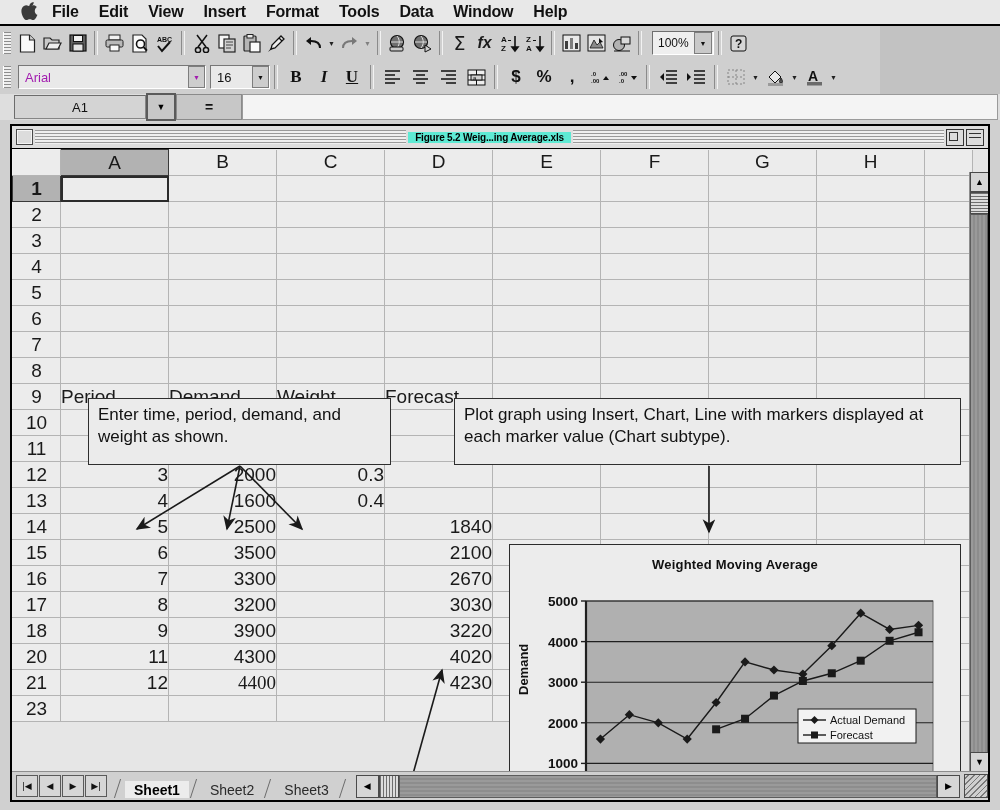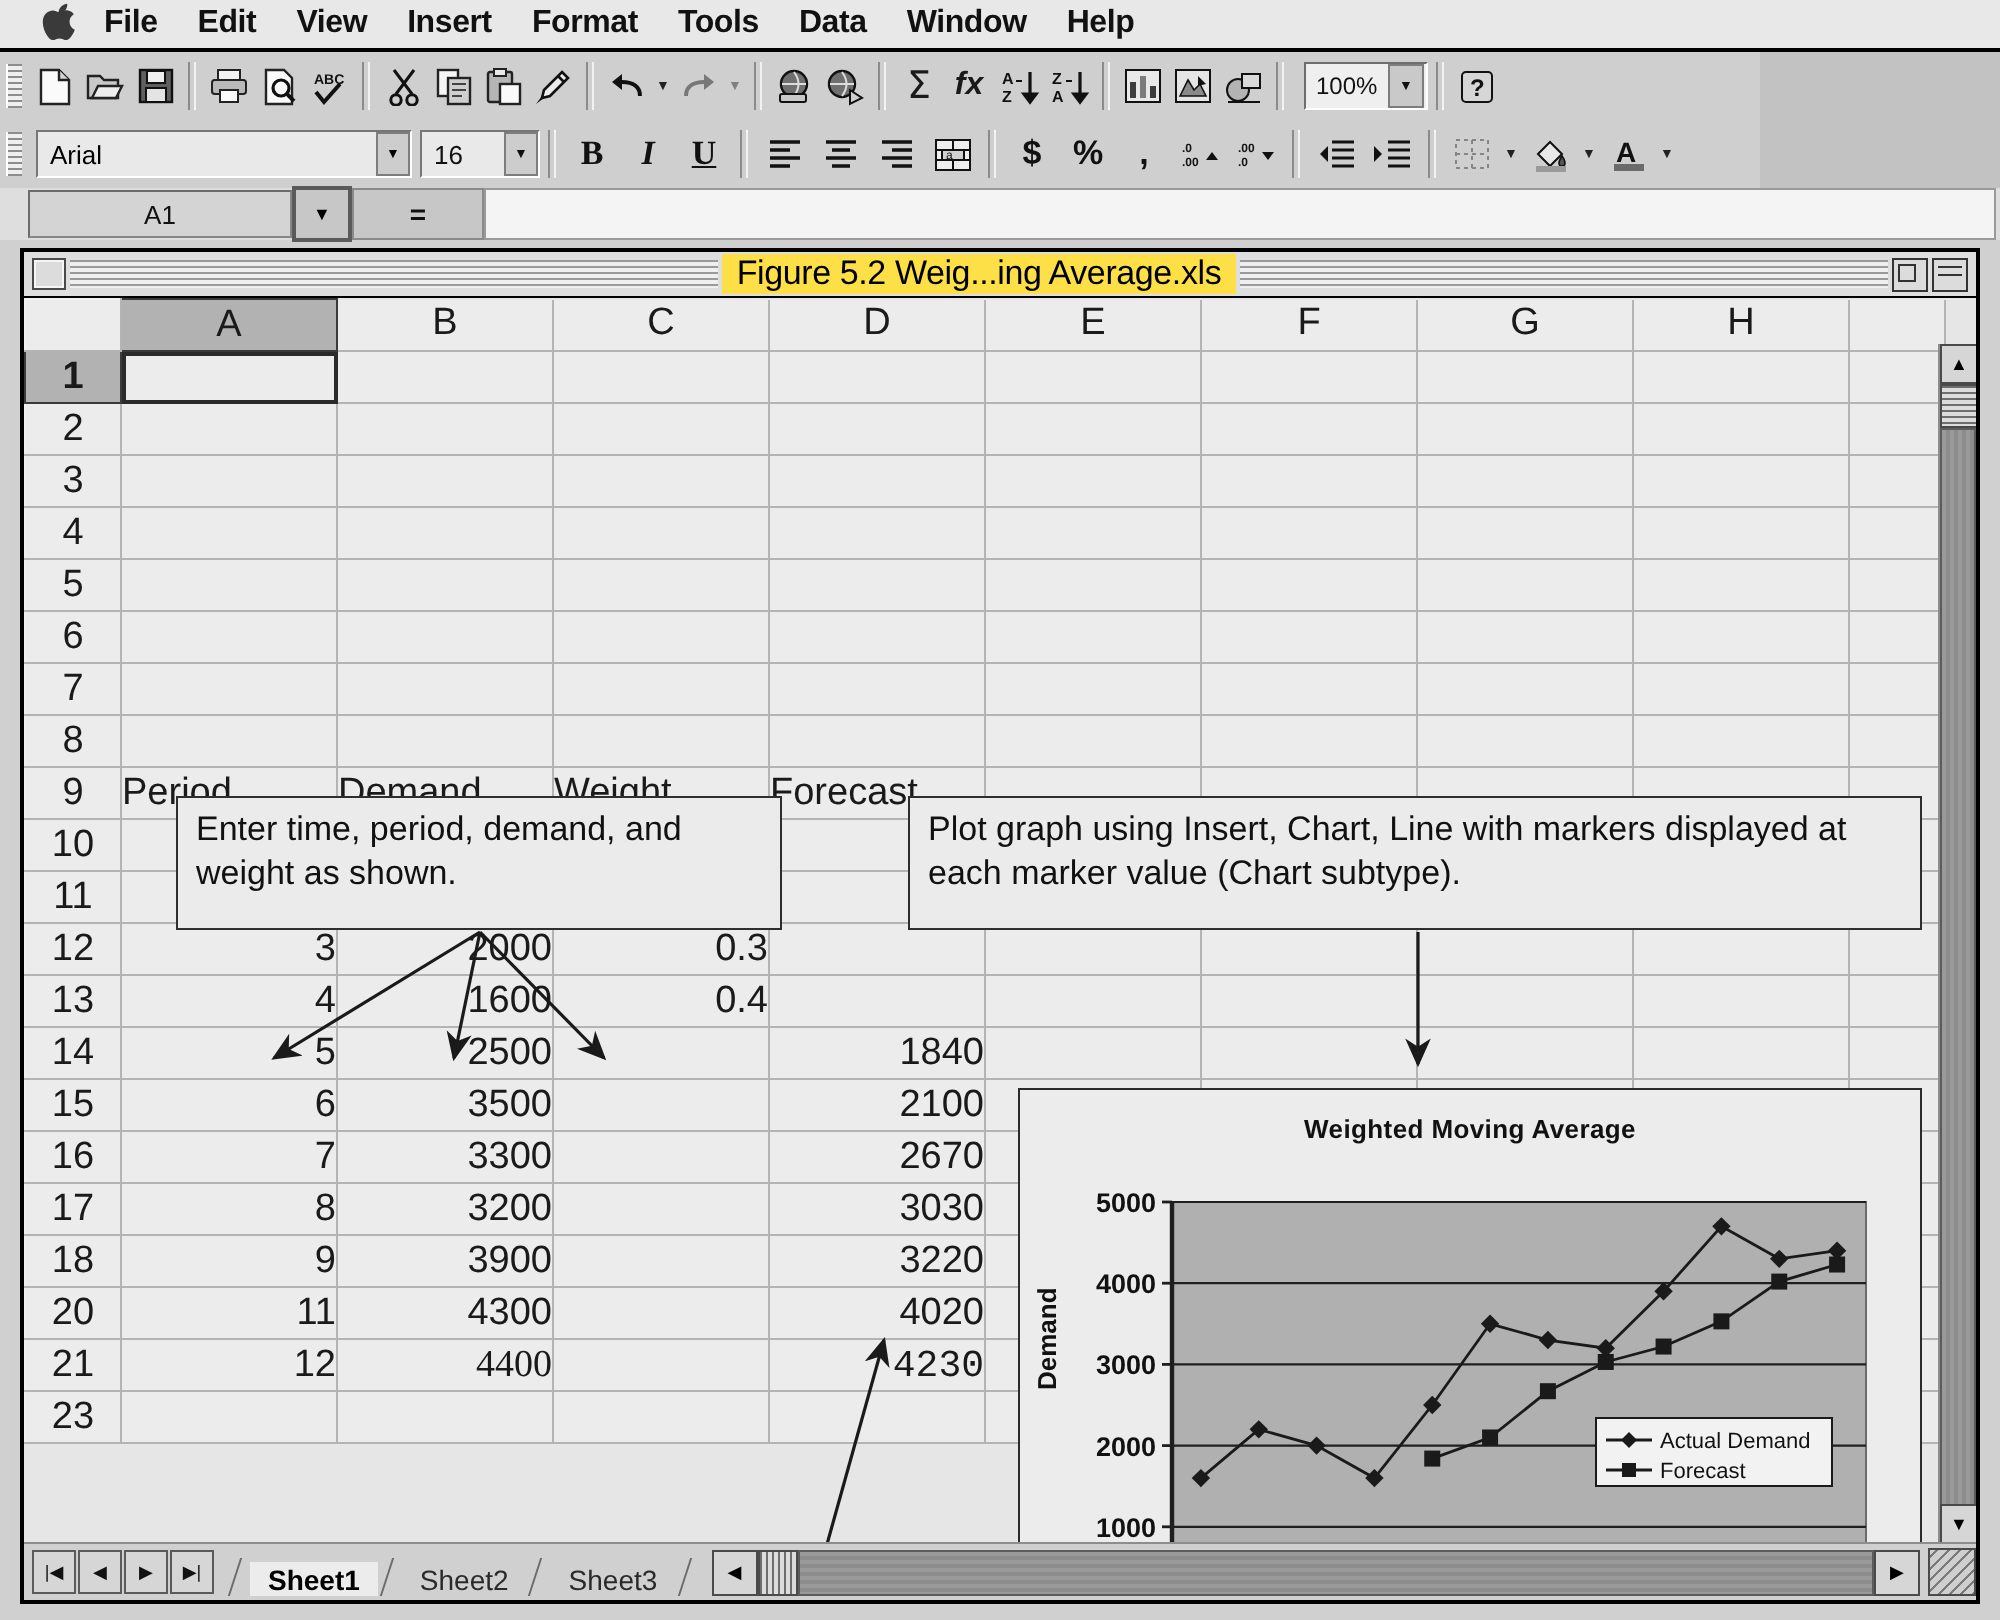--- a/index.html
+++ b/index.html
@@ -34,21 +34,21 @@
   .drop-arrow{font-size:7px;color:#222;width:11px;text-align:center;}
   .zoombox{width:55px;height:22px;background:#efefef;border:1px solid #6e6e6e;
            border-right-color:#fff;border-bottom-color:#fff;
            font-size:12px;display:flex;align-items:center;padding-left:5px;
            margin-left:6px;color:#111;}
   .zoomarrow{width:16px;height:20px;background:#c9c9c9;border:1px solid #7d7d7d;
              display:flex;align-items:center;justify-content:center;font-size:7px;
              margin-left:auto;margin-right:1px;}
   .fontbox{width:180px;height:22px;background:#e9e9e9;border:1px solid #777;
            border-right-color:#fff;border-bottom-color:#fff;font-size:13px;
-           display:flex;align-items:center;padding-left:6px;color:#000000;margin-left:3px;}
+           display:flex;align-items:center;padding-left:6px;color:#a21caf;margin-left:3px;}
   .sizebox{width:52px;height:22px;background:#e9e9e9;border:1px solid #777;
            border-right-color:#fff;border-bottom-color:#fff;font-size:13px;
            display:flex;align-items:center;padding-left:6px;color:#111;margin-left:4px;}
   .combo-arrow{width:15px;height:20px;background:#cdcdcd;border:1px solid #7d7d7d;
                display:flex;align-items:center;justify-content:center;font-size:7px;
                margin-left:auto;}
   .fbtn{width:28px;height:26px;display:flex;align-items:center;justify-content:center;
         font-size:17px;color:#111;}
 
   
@@ -66,22 +66,22 @@
   .fbar-input{flex:1;height:24px;background:#f4f4f4;border:1px solid #9a9a9a;
               margin-right:2px;}
 
   
   .docwin{position:absolute;left:10px;top:124px;width:980px;height:678px;
           background:#e6e6e6;border:2px solid #000;box-sizing:border-box;}
   .titlebar{height:22px;background:#dedede;border-bottom:1px solid #000;
             display:flex;align-items:center;position:relative;}
   .tb-lines{flex:1;height:14px;margin:0 2px;
       background:repeating-linear-gradient(to bottom,#9a9a9a 0,#9a9a9a 1px,#efefef 1px,#efefef 3px);}
-  .win-title{font-size:17px;font-weight:normal;color:#000;padding:0 7px;white-space:nowrap;
-             background:#fde047;letter-spacing:-0.2px;}
+  .win-title{font-size:10px;font-weight:bold;color:#000;padding:0 7px;white-space:nowrap;
+             background:#5eead4;letter-spacing:-0.2px;}
   .closebox{width:15px;height:14px;margin-left:4px;background:#dcdcdc;
             border:1px solid #4a4a4a;box-shadow:inset 0 0 0 1px #f5f5f5;flex:0 0 auto;}
   .zoombox-win{width:16px;height:15px;margin-right:2px;background:#dcdcdc;
             border:1px solid #333;position:relative;flex:0 0 auto;}
   .zoombox-win::after{content:"";position:absolute;left:2px;top:2px;width:7px;height:7px;
             border:1px solid #333;}
   .collapsebox{width:16px;height:15px;margin-right:4px;background:#dcdcdc;
             border:1px solid #333;position:relative;flex:0 0 auto;}
   .collapsebox::after{content:"";position:absolute;left:2px;top:3px;right:2px;height:3px;
             border-top:1px solid #333;border-bottom:1px solid #333;}
@@ -722,21 +722,21 @@
                 <td style="width: 108px;"></td>
                 <td style="width: 108px;"></td>
                 <td style="width: 48px;"></td>
                 <td style="width: 48px;"></td>
               </tr>
               <tr>
                 <th class="rowhead">21</th>
                 <td class="num" style="width: 108px;">12</td>
                 <td class="num" style="width: 108px; font-family: Liberation Serif, serif;">4400</td>
                 <td class="num" style="width: 108px;"></td>
-                <td class="num" style="width: 108px; font-family: Liberation Mono, monospace;">4230</td>
+                <td class="num" style="width: 108px;">4230</td>
                 <td style="width: 108px;"></td>
                 <td style="width: 108px;"></td>
                 <td style="width: 108px;"></td>
                 <td style="width: 48px;"></td>
                 <td style="width: 48px;"></td>
               </tr>
               <tr>
                 <th class="rowhead">23</th>
                 <td style="width: 108px;"></td>
                 <td style="width: 108px;"></td>

